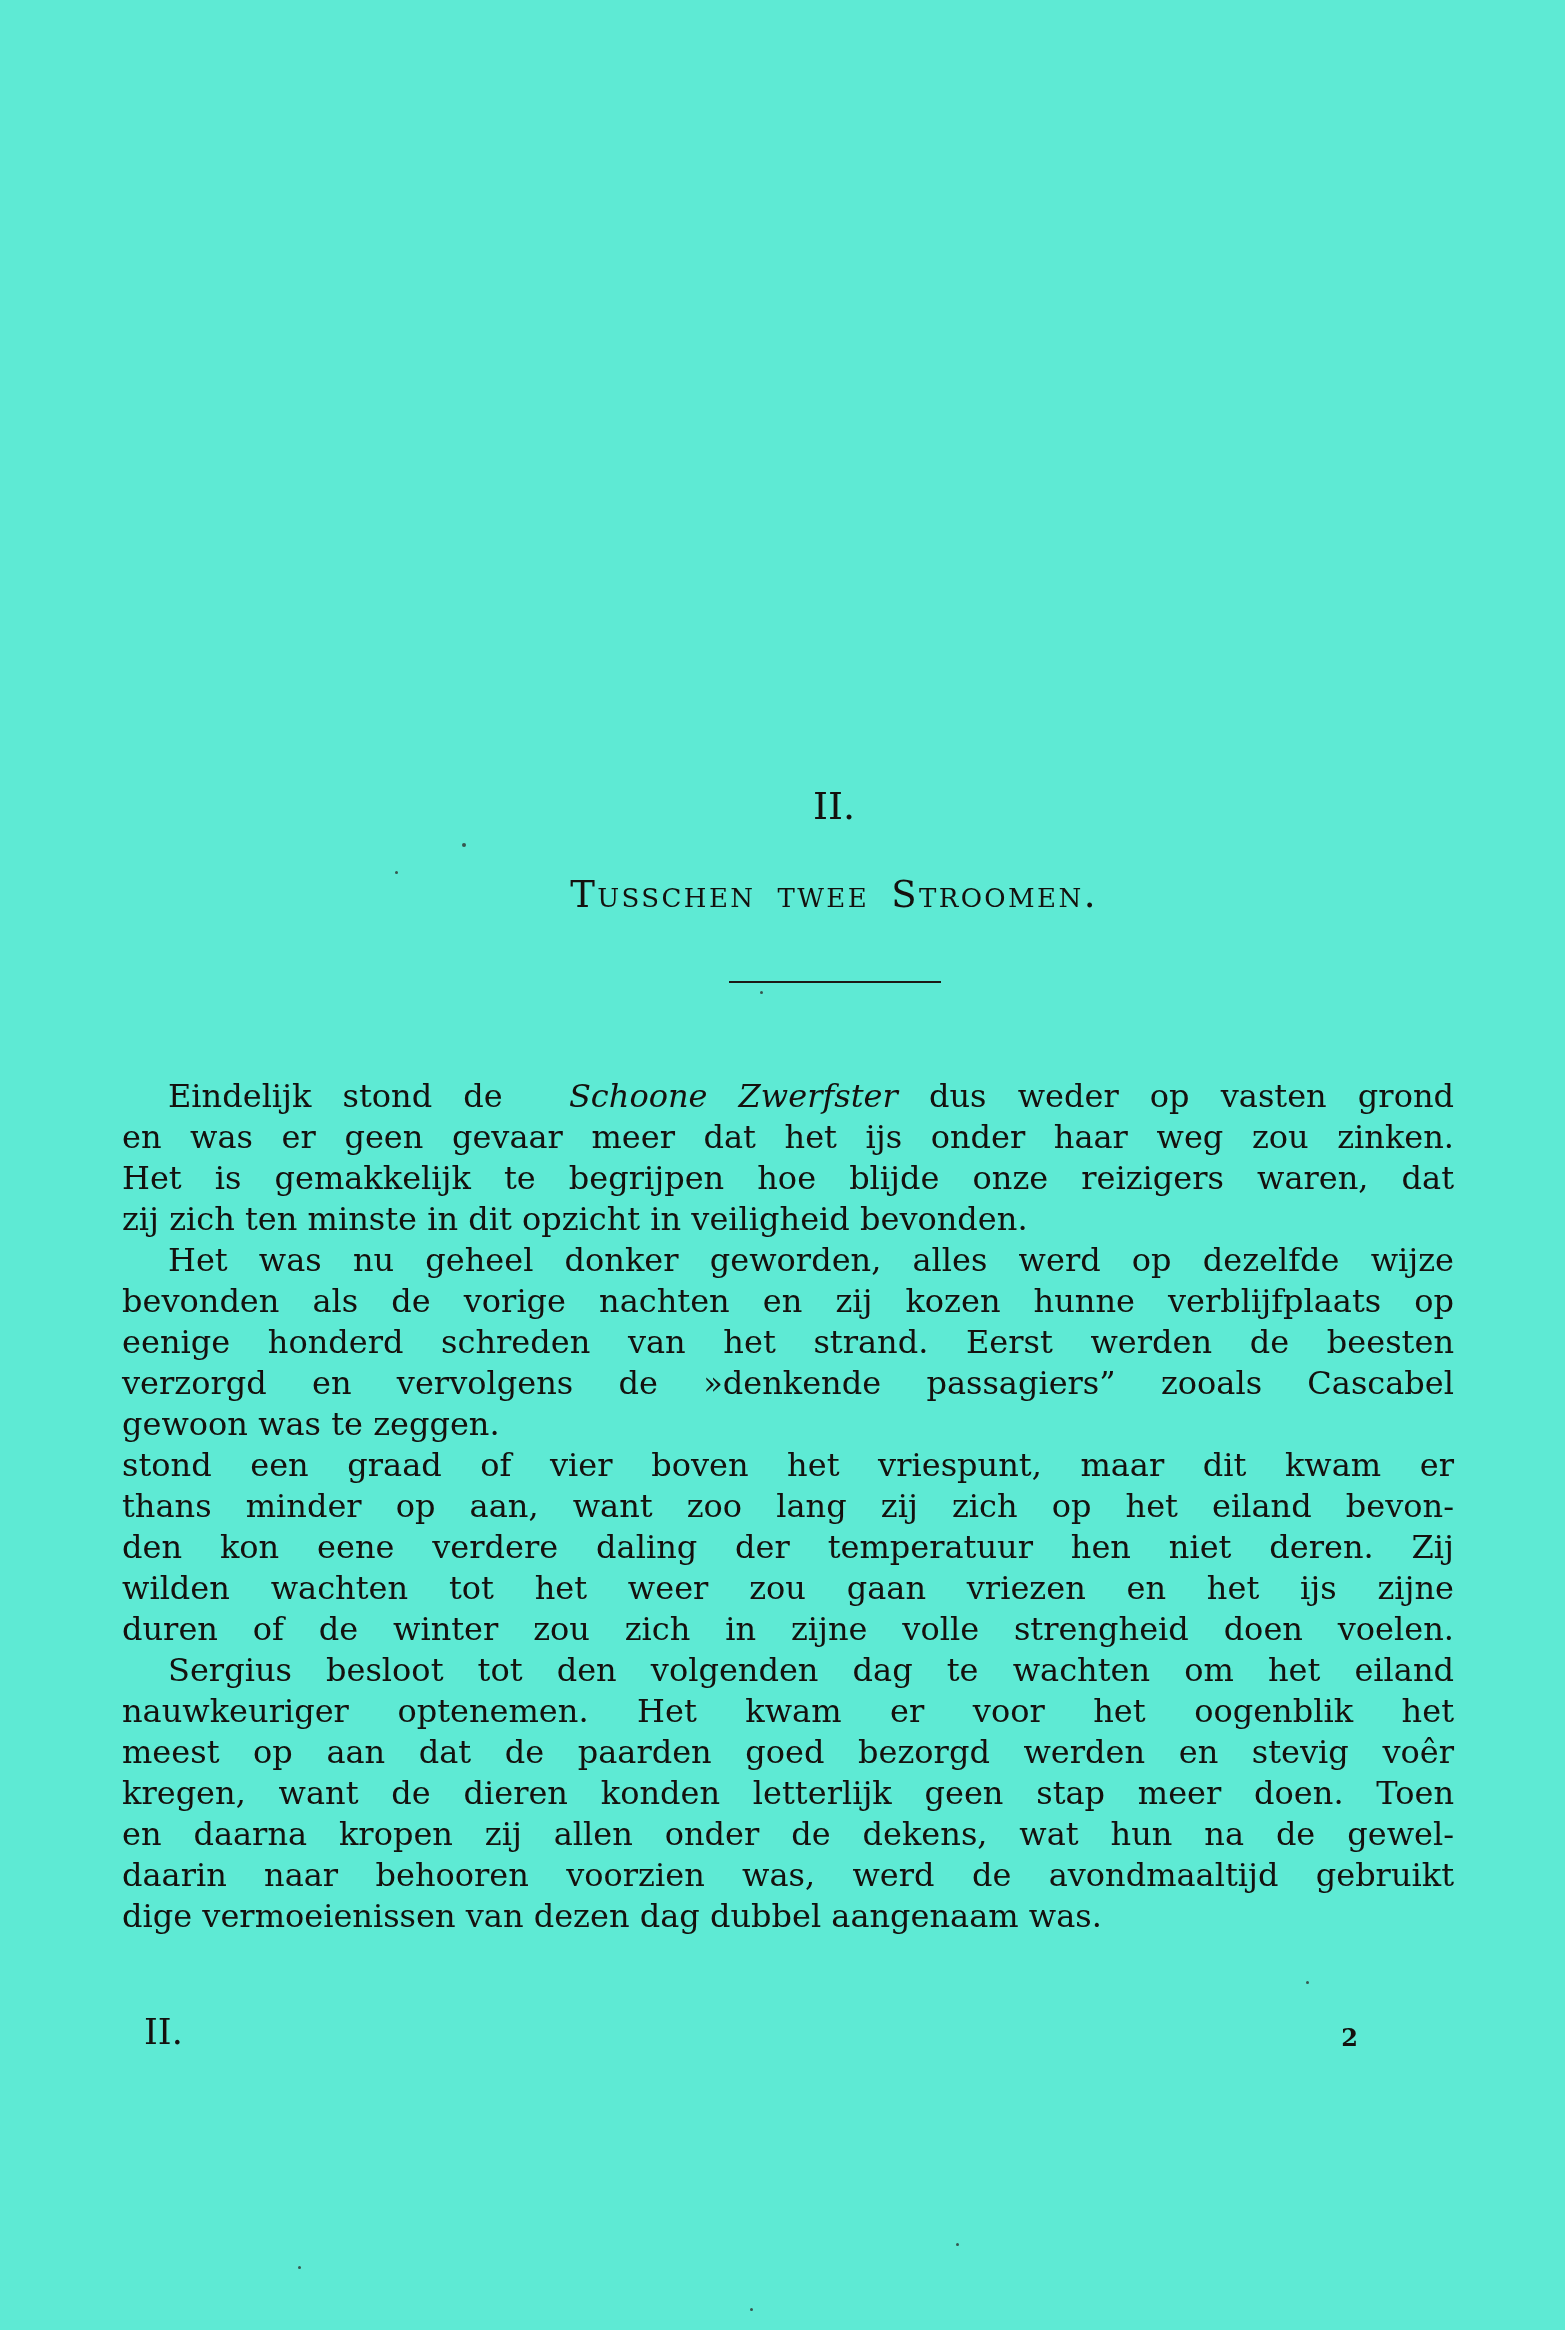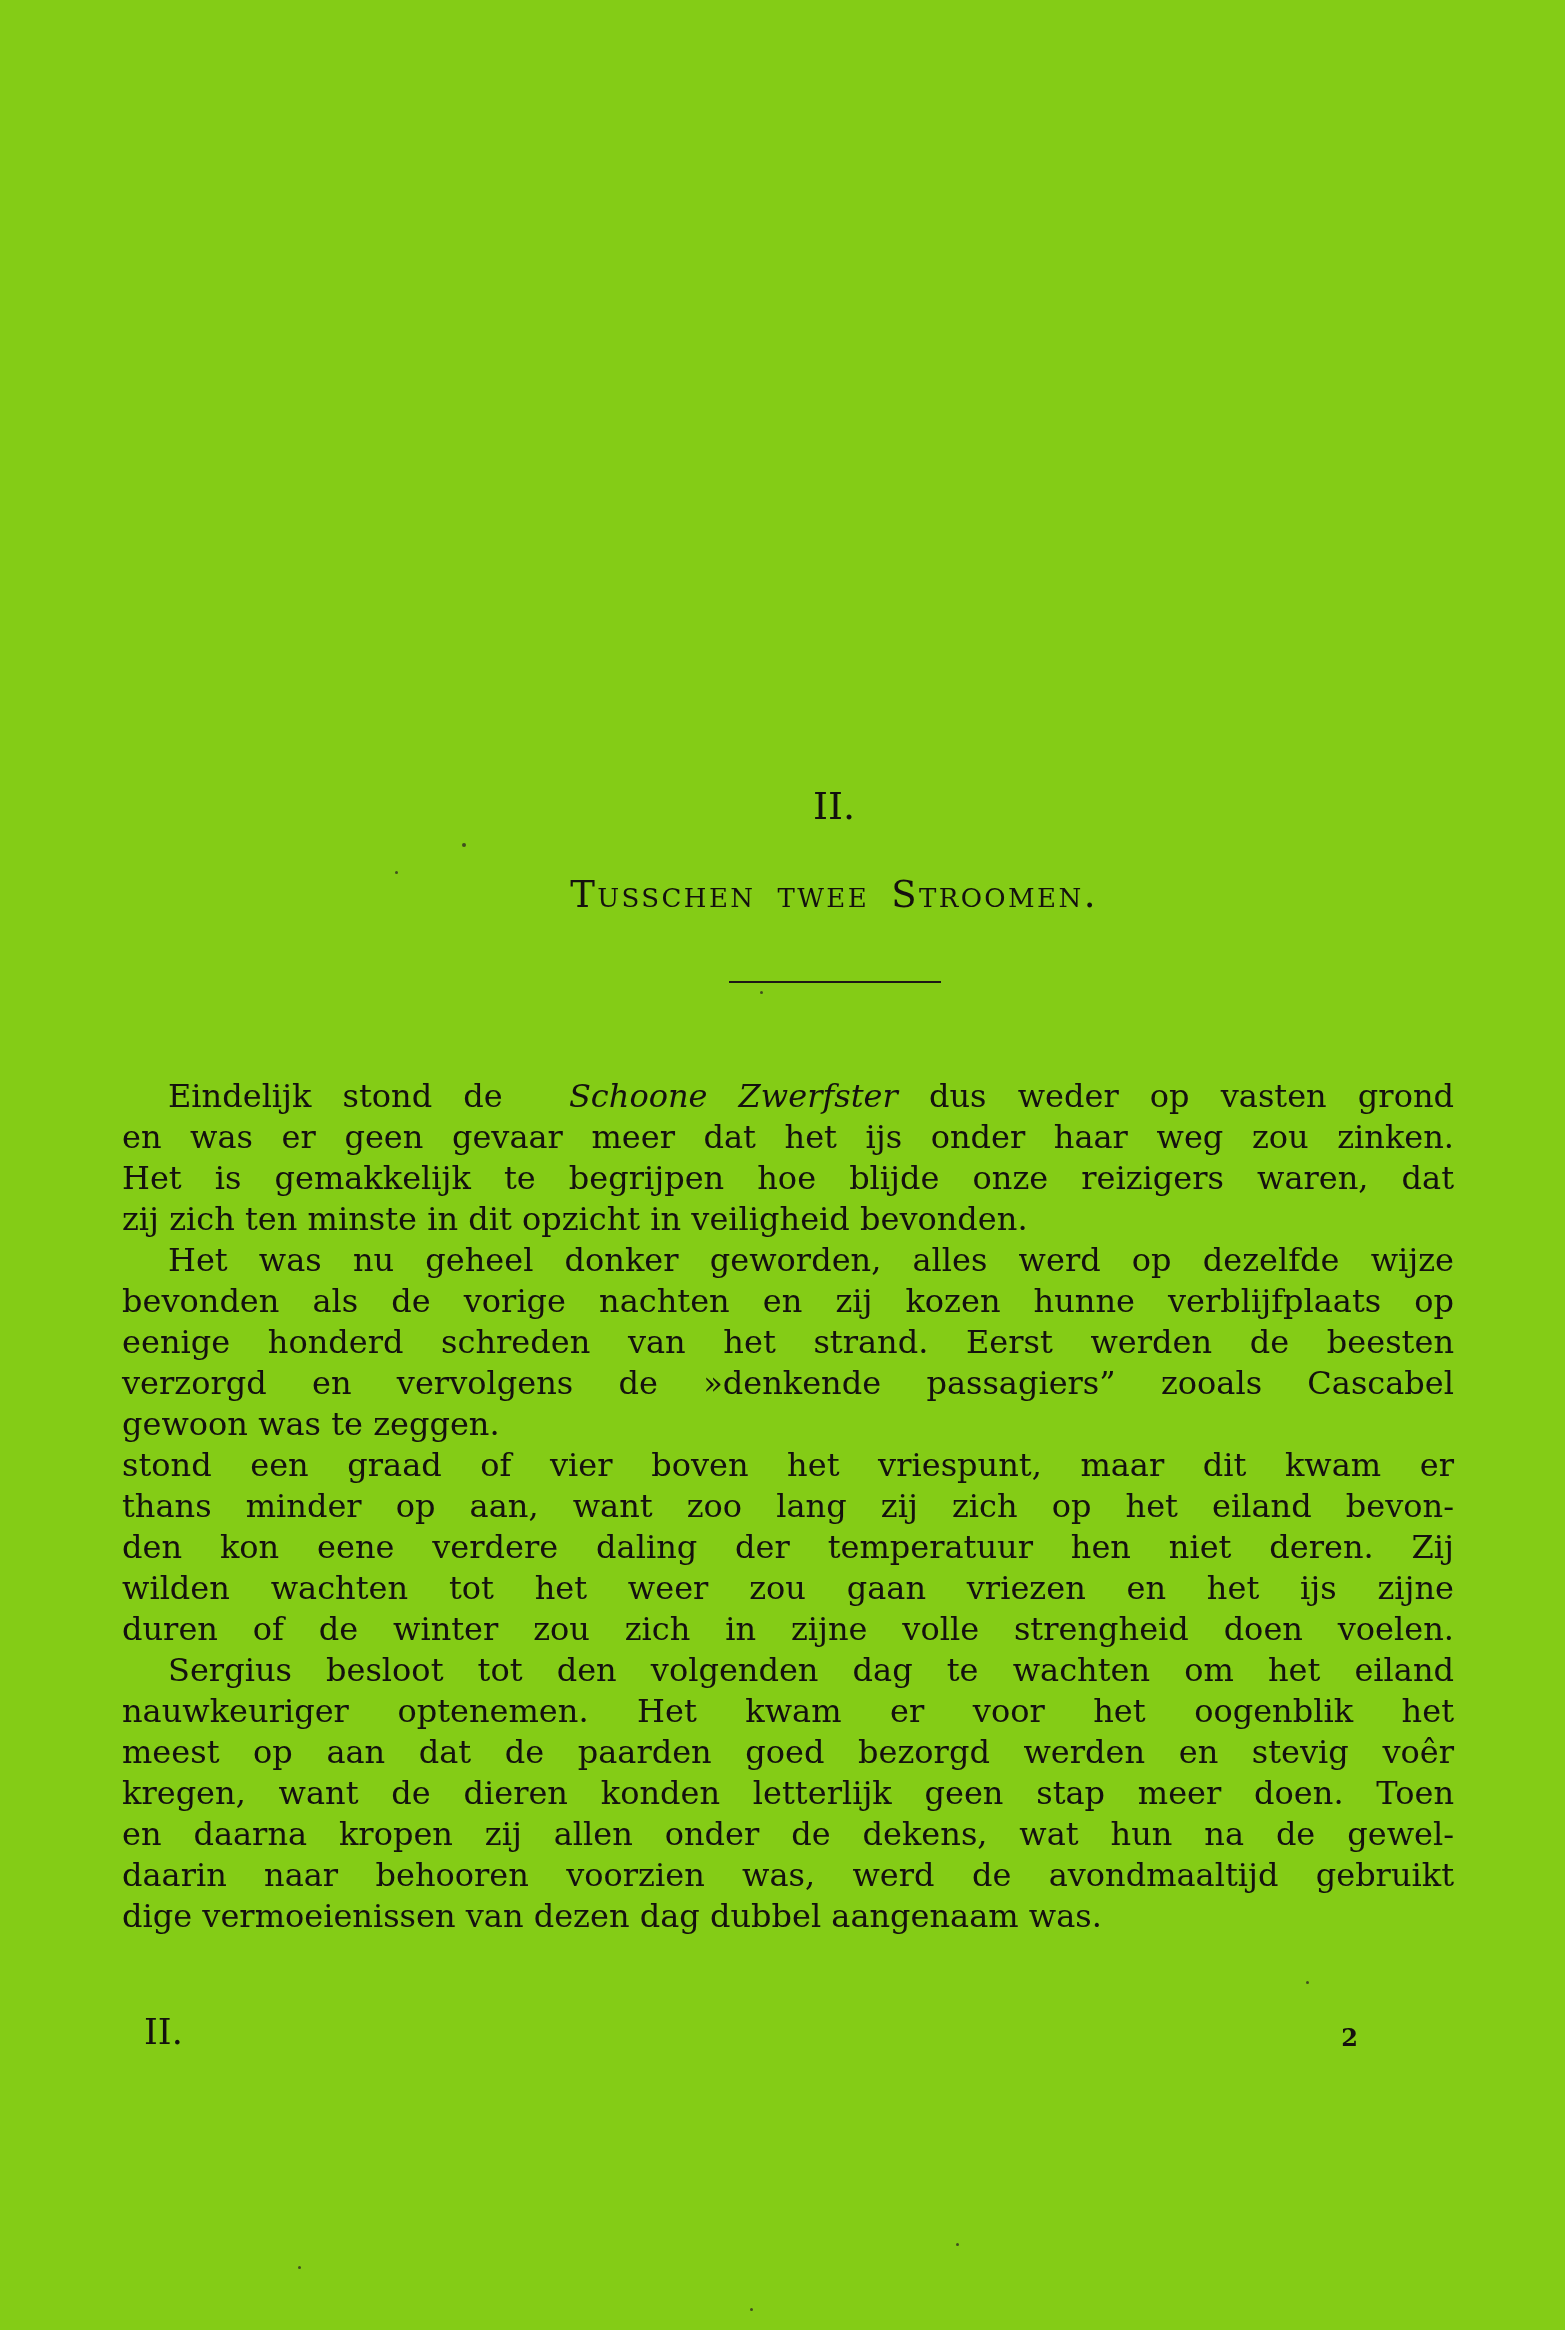--- a/index.html
+++ b/index.html
@@ -1,20 +1,20 @@
 <!DOCTYPE html>
 <html style="font-size:12.6px"><head>
 <meta charset="utf-8">
 <style>
   html, body { margin: 0; padding: 0; background: #ffffff; }
   .page {
     position: relative;
     width: 1566px;
     height: 2330px;
-    background: #84cc16;
+    background: #5eead4;
     font-family: "DejaVu Serif", serif;
     color: #14110e;
     overflow: hidden;
   }
   .content {
     position: absolute;
     left: 122px;
     top: 0;
     width: 1332px;
   }

